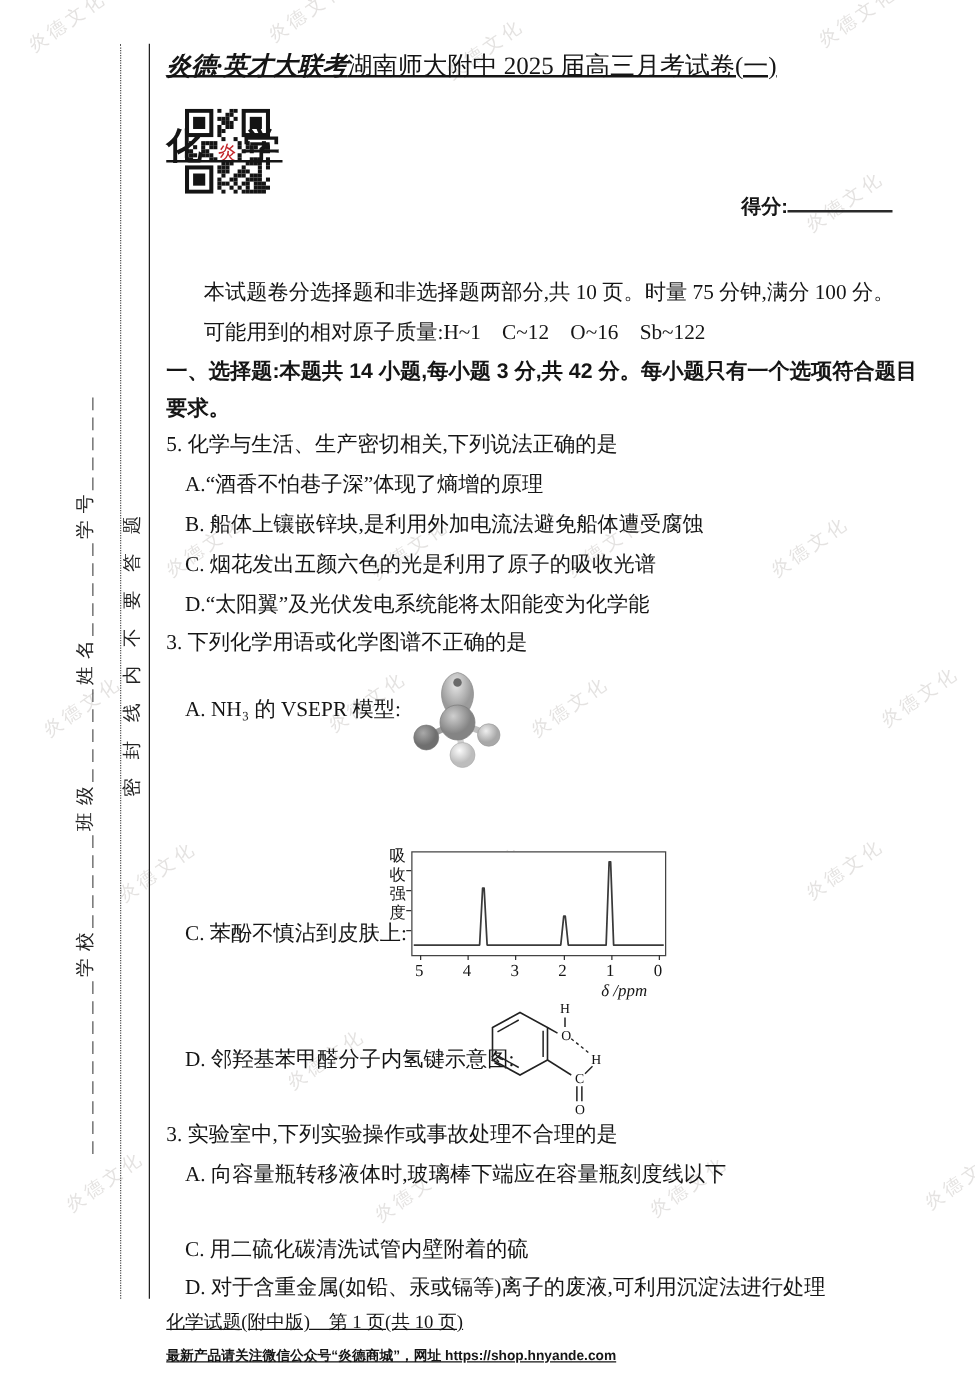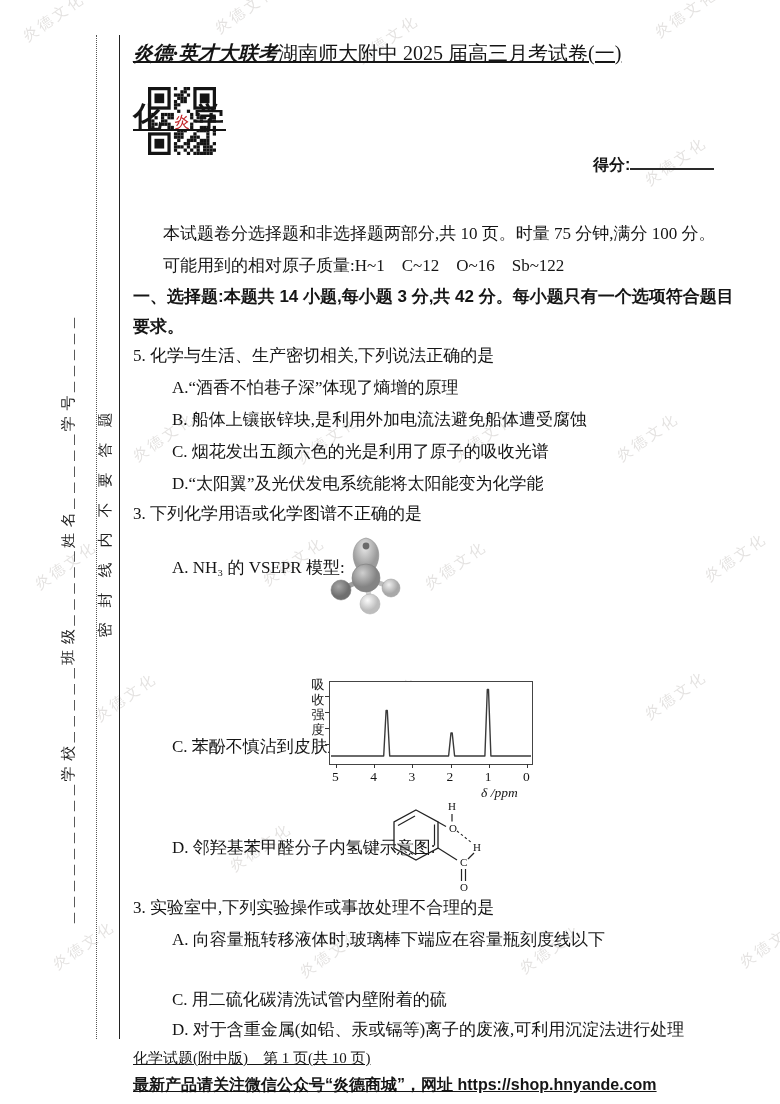--- a/index.html
+++ b/index.html
@@ -18,40 +18,40 @@
   
   .main{position:absolute;left:133px;top:0;width:600px;height:1104px;}
   .ln{position:absolute;white-space:nowrap;font-size:17px;line-height:22px;}
   .ctr{width:600px;text-align:left;text-decoration:underline;}
   .hei{font-family:"Liberation Sans",sans-serif;font-weight:bold;}
   .brand{font-weight:bold;font-style:italic;}
   .hdr{font-size:20px;}
   .subject{font-size:29px;font-weight:bold;letter-spacing:2px;}
   .score-line{display:inline-block;width:84px;border-bottom:2px solid #2a2a2a;height:17px;
               vertical-align:baseline;}
-  .opt{left:15px;margin-left:24px;}
+  .opt{left:15px;}
   
   .qr{position:absolute;left:15px;top:87px;width:68px;height:68px;}
   
   .chart{position:absolute;left:178px;top:673px;width:250px;height:130px;}
   .chart .ylab{position:absolute;left:0;top:4px;width:14px;font-size:13px;line-height:15px;
                word-break:break-all;text-align:center;}
   .chart .box{position:absolute;left:18px;top:8px;width:202px;height:82px;
               border:1.2px solid #444;background:#fff;}
   .chart .ytick{position:absolute;width:4px;border-top:1px solid #333;left:-5px;}
   .nmr-xticks{position:absolute;left:18px;top:91px;width:202px;height:22px;}
   .nmr-xticks i{position:absolute;top:0;height:4px;border-left:1px solid #333;}
   .nmr-xticks span{position:absolute;top:5px;font-size:13.5px;}
   .xlab{position:absolute;left:170px;top:112px;font-size:13.5px;font-style:italic;}
   
   .molA{position:absolute;left:196px;top:531px;}
   .molD{position:absolute;left:255px;top:797px;}
   .atom{font-size:11px;font-family:"Liberation Serif",serif;fill:#111;}
   .footer1{font-size:15px;}
-  .footer2{font-size:16px;}
+  .footer2{font-size:11px;}
 </style>
 </head>
 <body>
 
 <div id="page">
 
   <span class="wm" style="left:18px;top:8px">炎德文化</span>
   <span class="wm" style="left:210px;top:0px">炎德文化</span>
   <span class="wm" style="left:650px;top:4px">炎德文化</span>
   <span class="wm" style="left:352px;top:30px">炎德文化</span>

